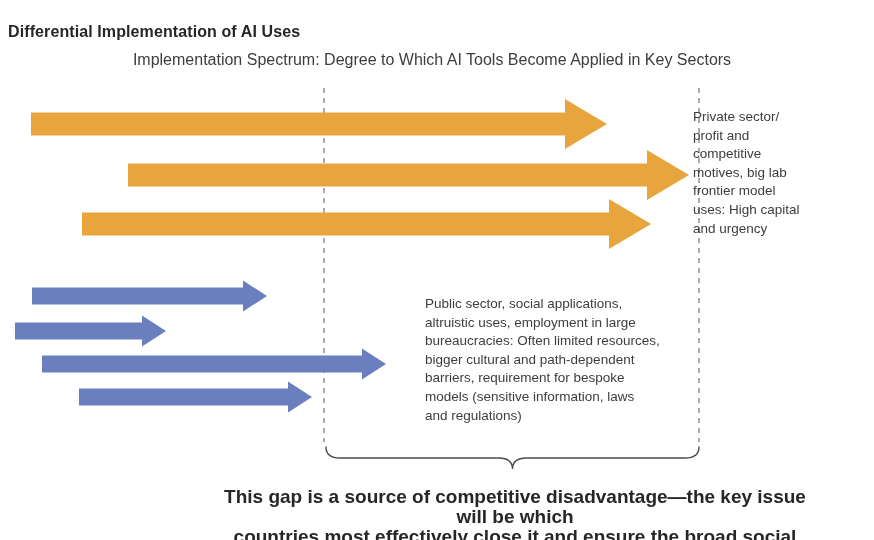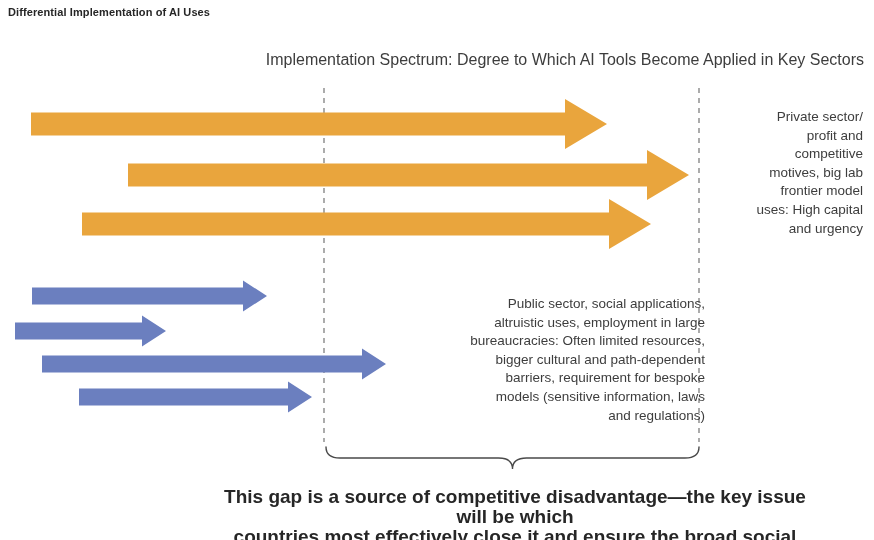--- a/index.html
+++ b/index.html
@@ -2,28 +2,28 @@
 <html><head>
 <meta charset="utf-8">
 <style>
   html,body{margin:0;padding:0;background:#ffffff;}
   #stage{
     position:relative;width:874px;height:540px;background:#ffffff;overflow:hidden;
     font-family:"Liberation Sans","DejaVu Sans",sans-serif;color:#3d3d3d;
   }
   .abs{position:absolute;}
   #page-title{
-    left:8px;top:6px;font-size:11px;font-weight:bold;color:#262626;letter-spacing:.1px;
+    left:8px;top:23px;font-size:16px;font-weight:bold;color:#262626;letter-spacing:.1px;
   }
   #subtitle{
-    left:0;top:51px;width:864px;text-align:right;font-size:16px;color:#3d3d3d;
+    left:0;top:51px;width:864px;text-align:center;font-size:16px;color:#3d3d3d;
   }
   #diagram-canvas{left:0;top:0;}
   .side-label{
-    white-space:pre-line;text-align:right;font-size:13.5px;line-height:18.6px;color:#3d3d3d;
+    white-space:pre-line;text-align:left;font-size:13.5px;line-height:18.6px;color:#3d3d3d;
   }
   #private-label{left:693px;top:108px;width:170px;}
   #public-label{left:425px;top:295px;width:280px;}
   #caption{
     left:210px;top:487px;width:610px;text-align:center;font-size:19px;line-height:20px;
     font-weight:bold;color:#262626;white-space:pre-line;
   }
 </style>
 </head>
 <body>

